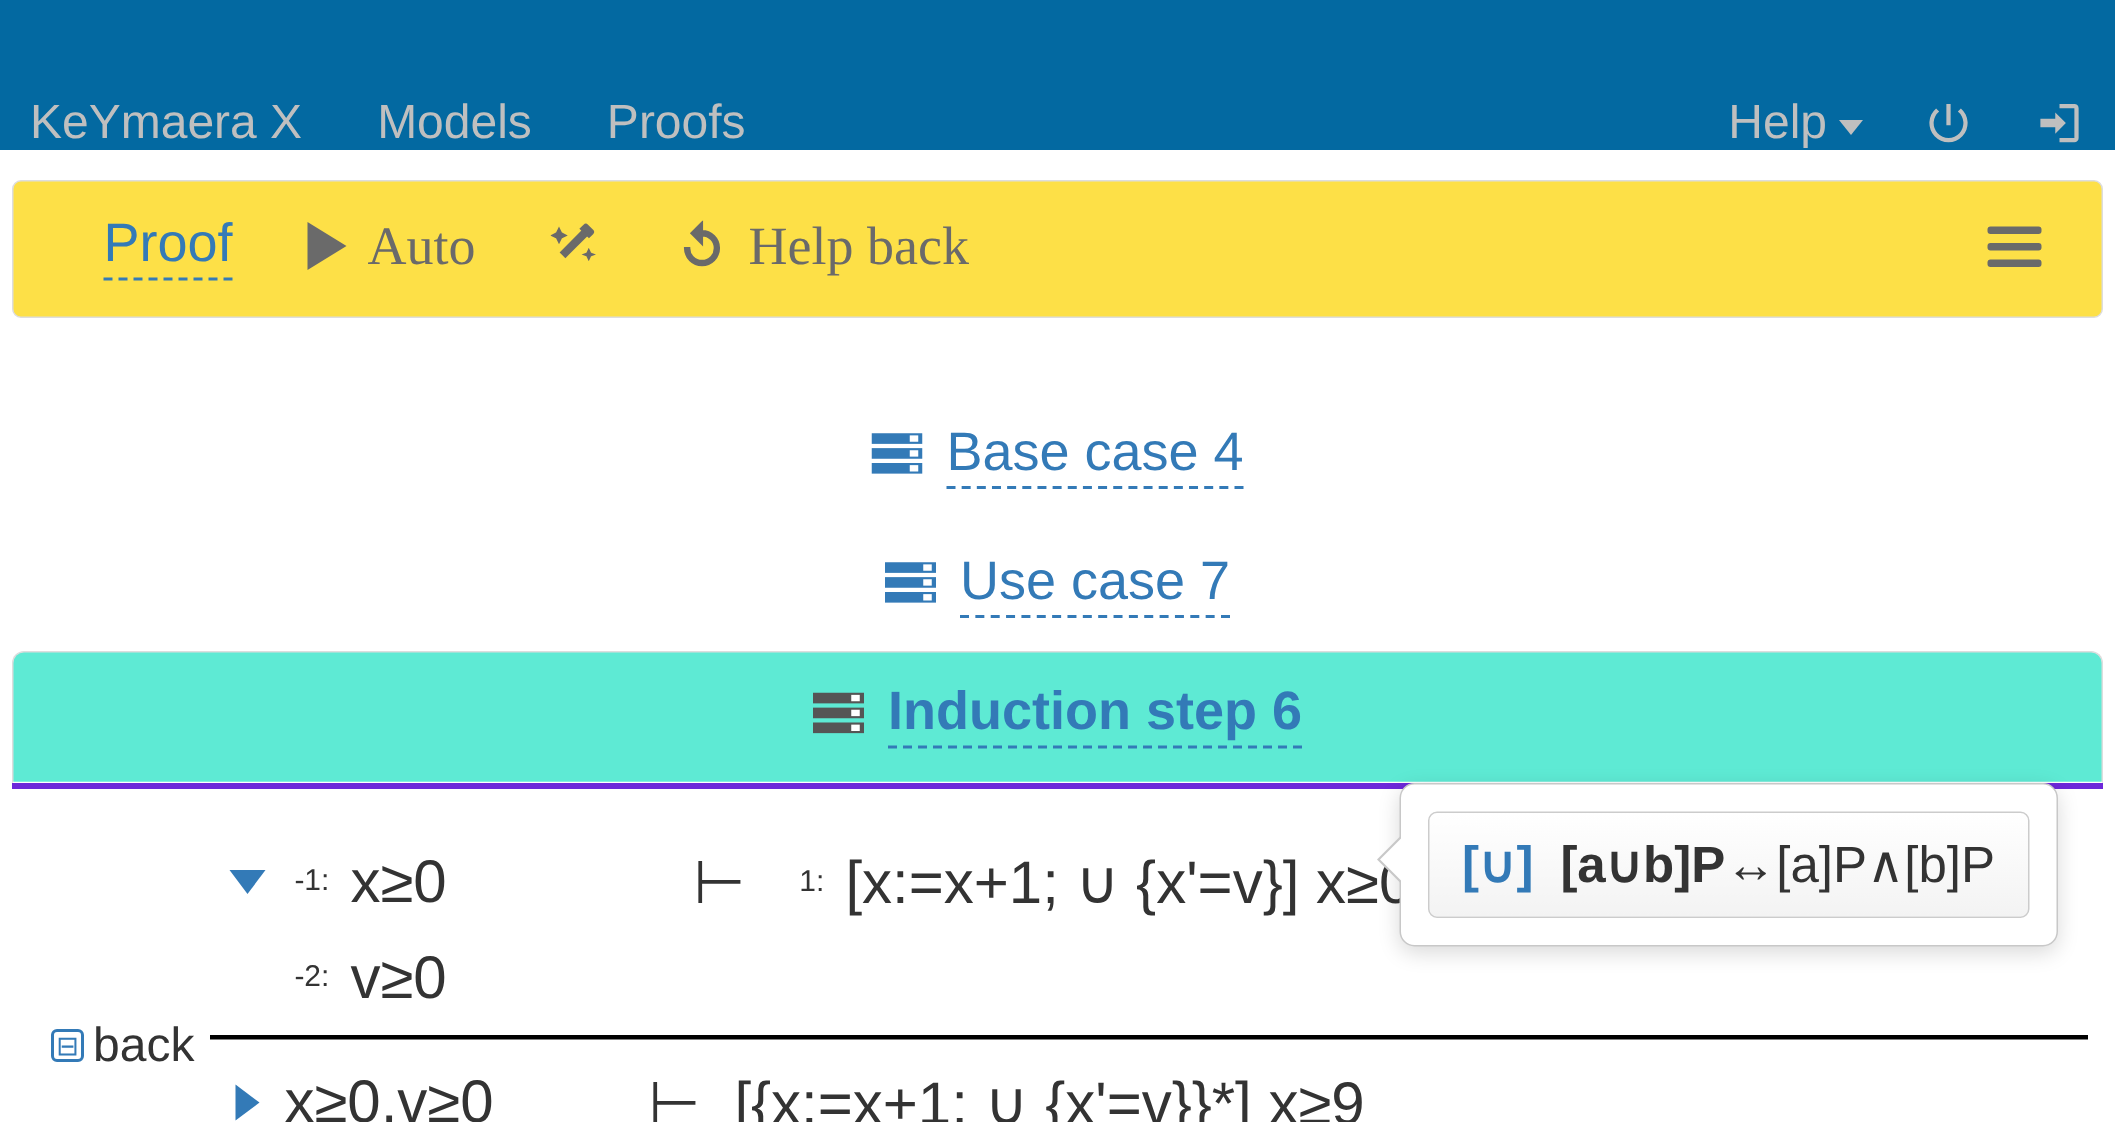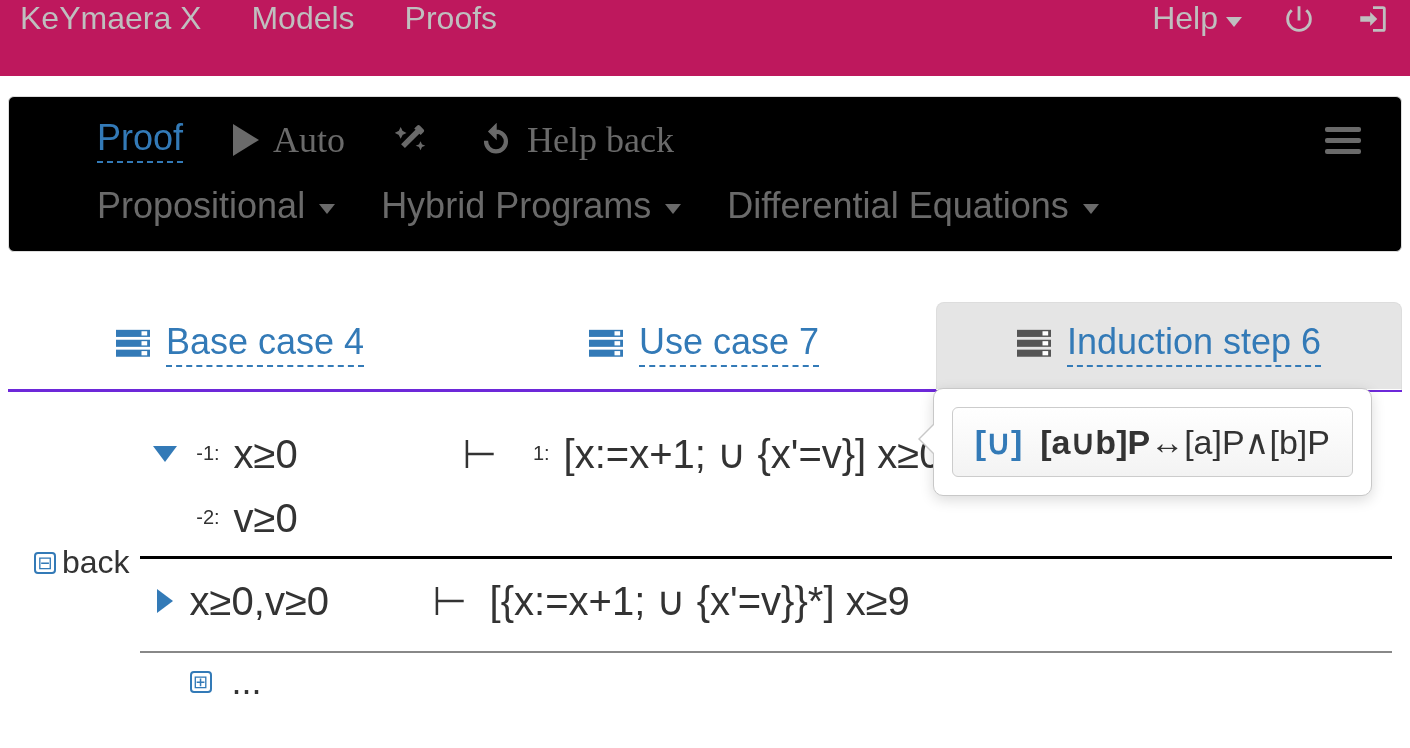--- a/index.html
+++ b/index.html
@@ -4,46 +4,46 @@
 <style>
   * { box-sizing: border-box; margin: 0; padding: 0; }
   body {
     font-family: -apple-system, BlinkMacSystemFont, "Segoe UI", Helvetica, Arial, sans-serif;
     background: #fff;
     color: #333;
     width: 1410px;
   }
   
   .navbar {
-    background: #be185d;
-    height: 76px;
+    background: #0369a1;
+    height: 100px;
     display: flex;
-    align-items: flex-start;
+    align-items: flex-end;
     padding: 0 20px;
     color: #bfbfbf;
     font-size: 32px;
   }
   .navbar .nav-left { display:flex; gap:50px; }
   .navbar .nav-right { margin-left:auto; display:flex; gap:40px; align-items:center; }
   .navbar .nav-item { cursor:pointer; display:flex; align-items:center; gap:8px; }
   .caret-down {
     width:0; height:0;
     border-left:8px solid transparent;
     border-right:8px solid transparent;
     border-top:10px solid #bfbfbf;
     margin-top:6px;
   }
   .icon-svg { width:34px; height:34px; fill:#bfbfbf; }
   
   .panel {
     margin: 20px 8px 4px 8px;
     border:1px solid #ddd;
     border-radius:6px;
-    background:#000000;
-    padding: 20px 40px 24px 88px;
+    background:#fde047;
+    padding: 20px 40px 24px 60px;
   }
   .panel-row1 {
     display:flex; align-items:center; gap:50px;
     font-size:36px; color:#6a6a6a;
   }
   .panel-row1 .proof-link {
     color:#337ab7;
     border-bottom:2px dashed #337ab7;
     padding-bottom:2px;
   }
@@ -59,41 +59,43 @@
     margin-top:22px;
   }
   .panel-row2 .dd { display:flex; align-items:center; gap:14px; cursor:pointer; }
   .caret-down-grey {
     width:0;height:0;border-left:8px solid transparent;border-right:8px solid transparent;border-top:10px solid #6a6a6a; margin-top:6px;
   }
   
   .tabs-wrap { margin-top:50px; padding:0 8px; }
   .tabs {
     display:flex; position:relative;
-    border-bottom:3px solid #6d28d9;
+    border-bottom:5px solid #6d28d9;
+    flex-direction:column;
   }
   .tab {
     flex:1;
     text-align:center;
     padding:18px 10px 22px 10px;
     font-size:36px;
     cursor:pointer;
     display:flex; justify-content:center; align-items:center; gap:16px;
   }
   .tab .tab-label {
     color:#337ab7;
     border-bottom:2px dashed #337ab7;
     padding-bottom:2px;
   }
   .tab-active {
-    background:#e5e5e5;
+    background:#5eead4;
     border:1px solid #ddd;
     border-bottom:1px solid #fff;
     border-top-left-radius:8px; border-top-right-radius:8px;
     margin-bottom:-1px;
+    font-weight:bold;
   }
   .tab-icon-svg { width:34px; height:30px; fill:#337ab7; }
   .tab-active .tab-icon-svg { fill:#555; }
   
   .seq-area {
     padding: 30px 10px 20px 20px;
     font-size:36px;
     position:relative;
   }
   .seq-outer { display:flex; align-items:stretch; }
@@ -207,34 +209,20 @@
 
     <span class="hamburger">
       <div class="hamburger-icon">
           <div></div>
           <div></div>
           <div></div>
         </div>
     </span>
   </div>
 
-  <div class="panel-row2">
-    <span class="dd">
-      <span>Propositional</span>
-      <span class="caret-down-grey"></span>
-    </span>
-    <span class="dd">
-      <span>Hybrid Programs</span>
-      <span class="caret-down-grey"></span>
-    </span>
-    <span class="dd">
-      <span>Differential Equations</span>
-      <span class="caret-down-grey"></span>
-    </span>
-  </div>
 </div>
 
 <div class="tabs-wrap">
   <div class="tabs">
     <div class="tab">
       <svg class="tab-icon-svg" viewBox="0 0 24 20">
           <rect x="0" y="0" width="24" height="5"></rect>
           <rect x="0" y="7" width="24" height="5"></rect>
           <rect x="0" y="14" width="24" height="5"></rect>
           <rect x="18" y="1" width="4" height="3" fill="#fff"></rect>

